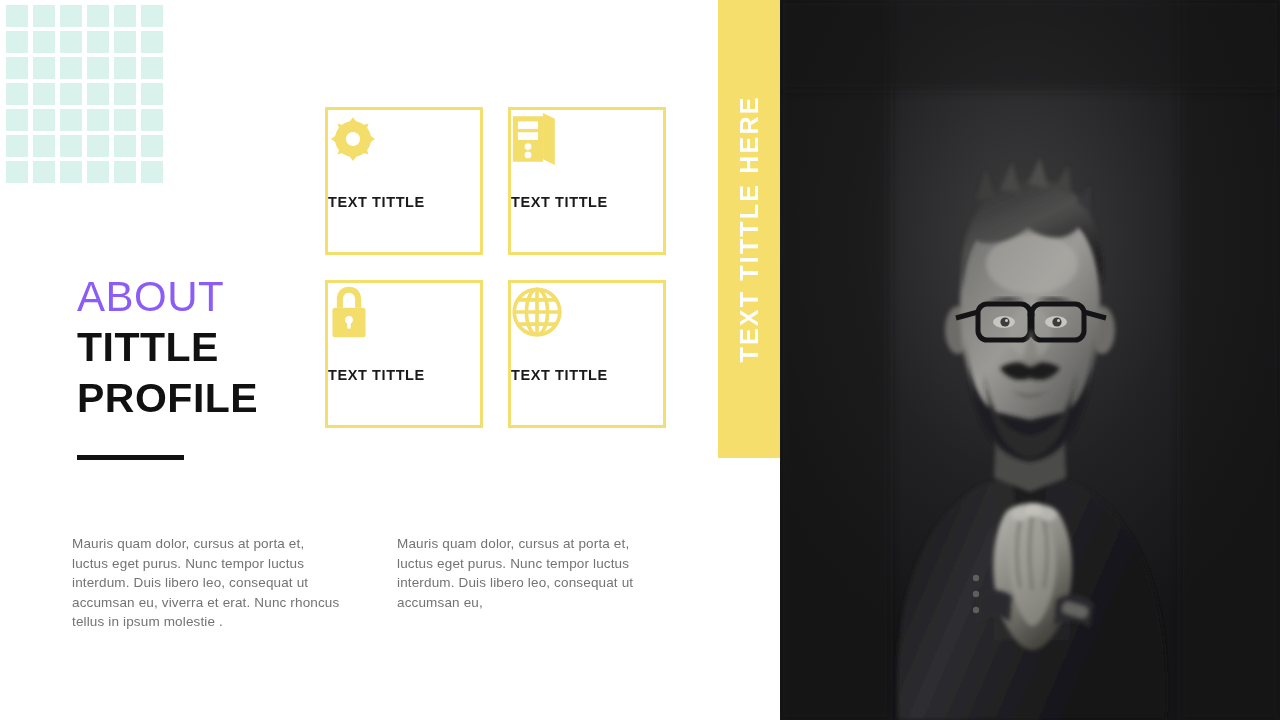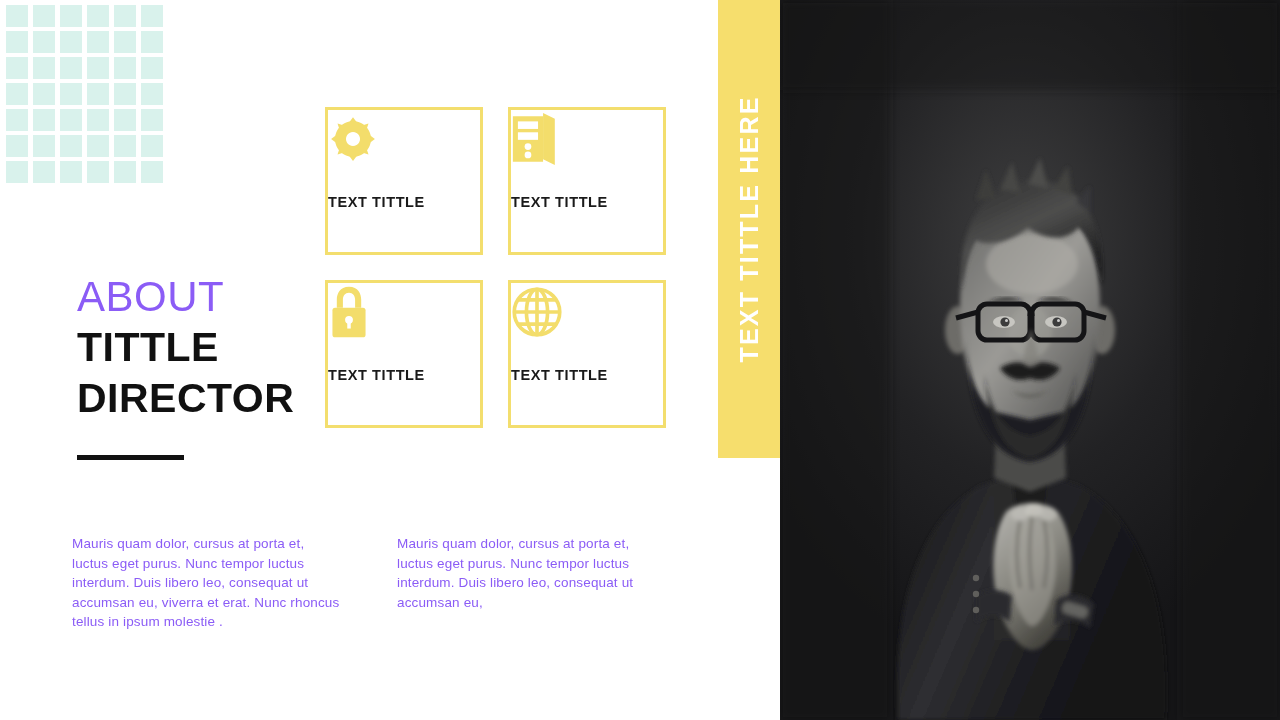--- a/index.html
+++ b/index.html
@@ -65,21 +65,21 @@
     width: 107px;
     height: 5px;
     background: #111111;
   }
 
   
   .body-col {
     position: absolute;
     font-size: 13.5px;
     line-height: 19.5px;
-    color: #8b5cf6;
+    color: #737373;
     letter-spacing: 0.15px;
   }
   #body-col-1 { left: 72px; top: 534px; width: 268px; }
   #body-col-2 { left: 397px; top: 534px; width: 244px; }
 
   
   #feature-grid {
     position: absolute;
     left: 325px;
     top: 107px;
@@ -202,21 +202,21 @@
     <div class="dot-cell"></div>
     <div class="dot-cell"></div>
     <div class="dot-cell"></div>
     <div class="dot-cell"></div>
     <div class="dot-cell"></div>
   </div>
 
   <div id="headline-block">
     <div class="head-light">ABOUT</div>
     <div class="head-bold">TITTLE</div>
-    <div class="head-bold">DIRECTOR</div>
+    <div class="head-bold">PROFILE</div>
   </div>
   <div id="title-rule"></div>
 
   <div class="body-col" id="body-col-1">Mauris quam dolor, cursus at porta et, luctus eget purus. Nunc tempor luctus interdum. Duis libero leo, consequat ut accumsan eu, viverra et erat. Nunc rhoncus tellus in ipsum molestie .</div>
   <div class="body-col" id="body-col-2">Mauris quam dolor, cursus at porta et, luctus eget purus. Nunc tempor luctus interdum. Duis libero leo, consequat ut accumsan eu,</div>
 
   <div id="feature-grid">
 
     <div class="feature-box">
       <div class="feature-icon">

